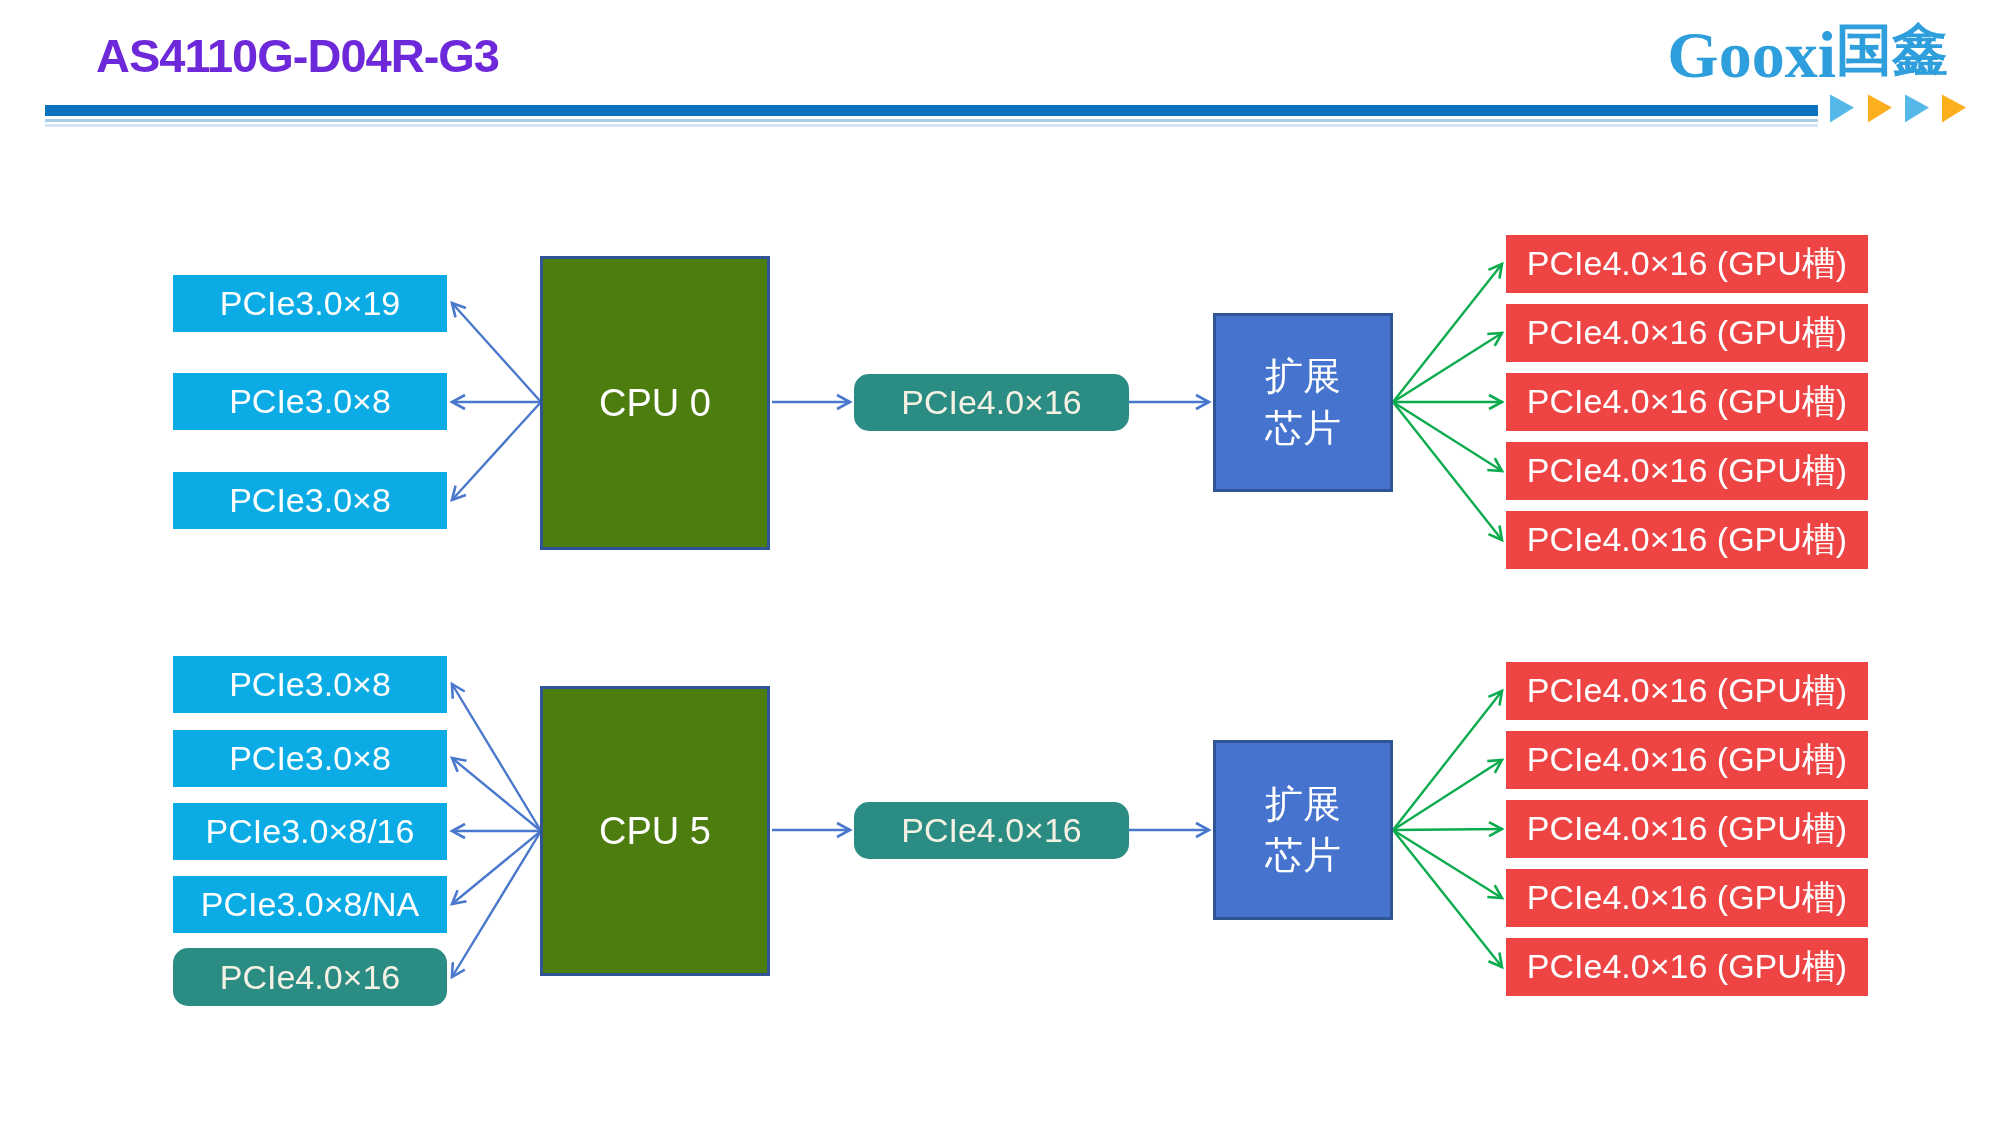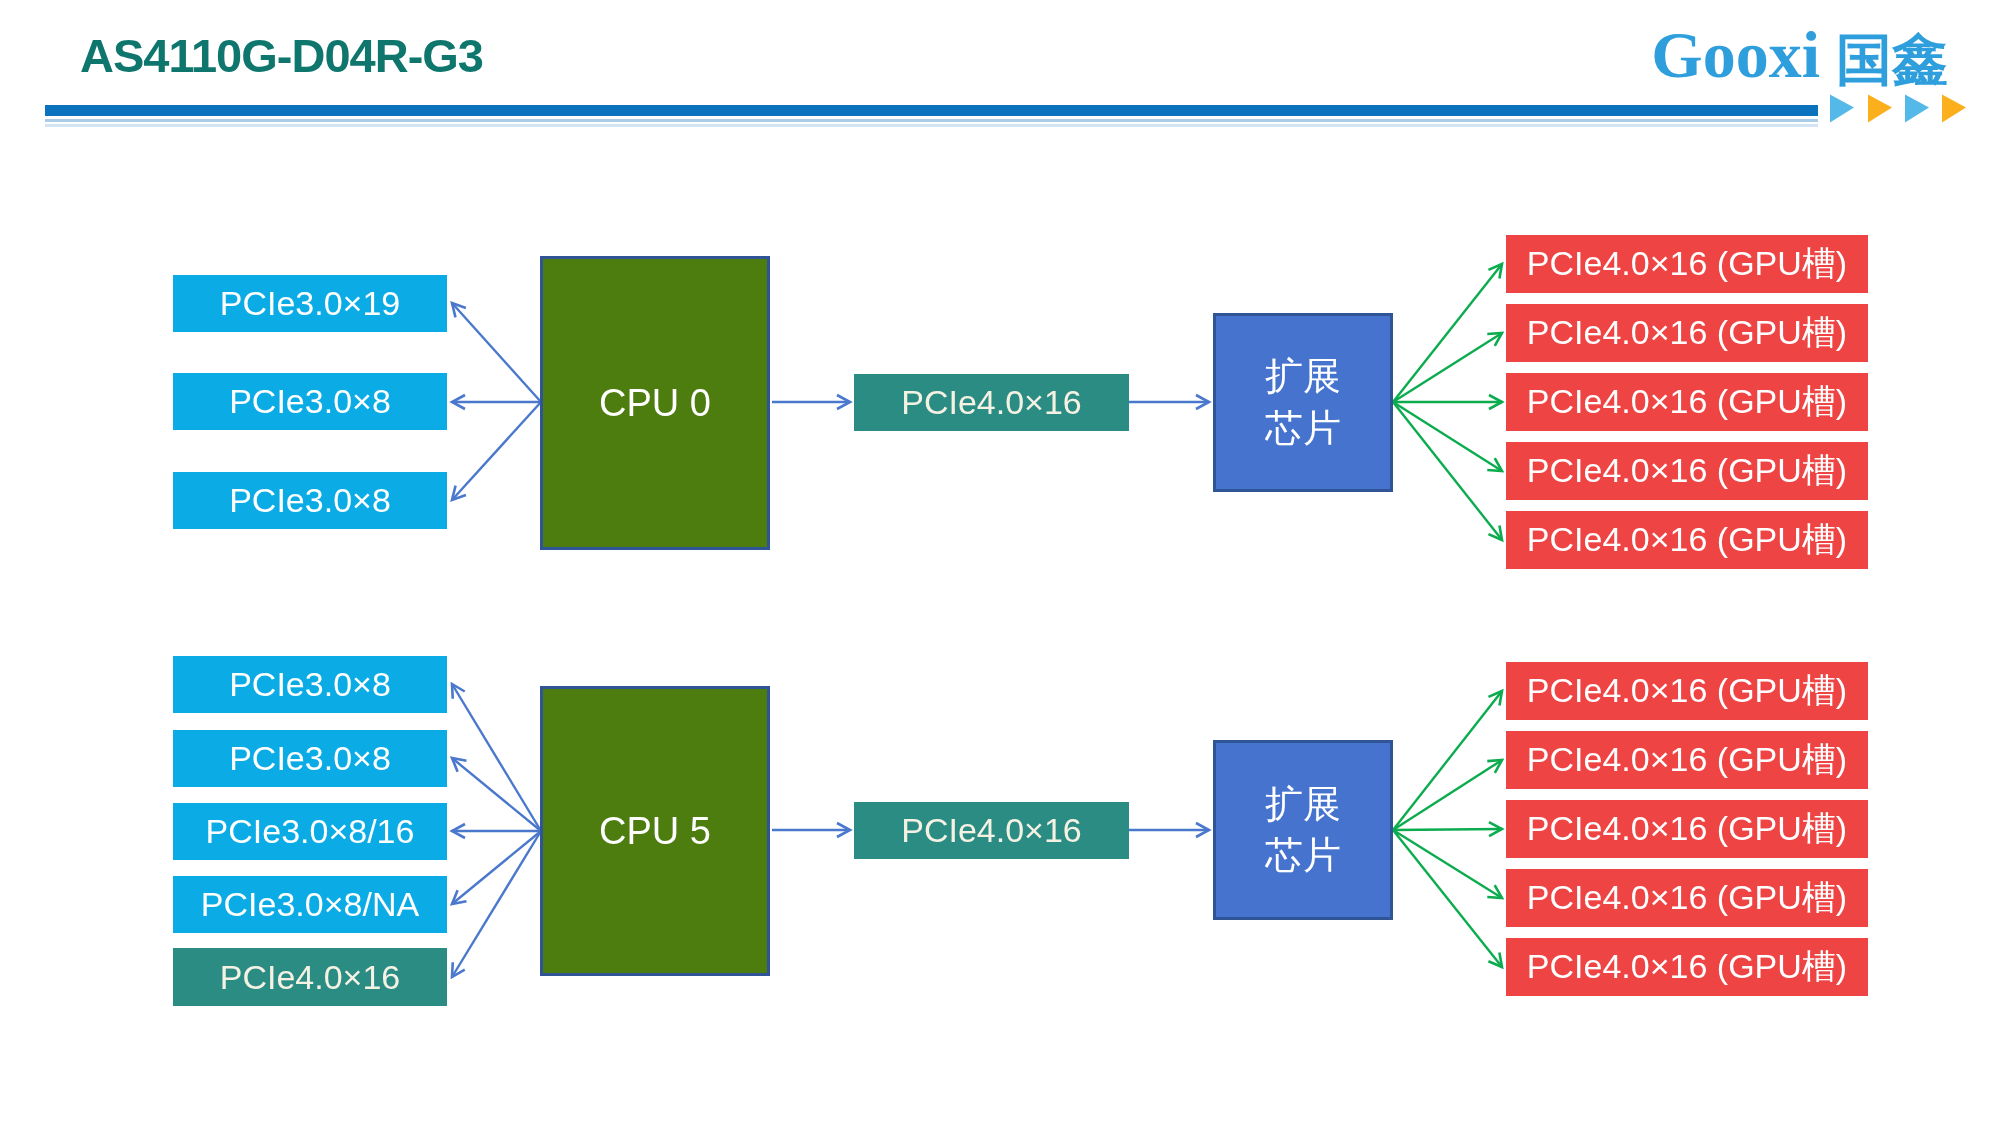--- a/index.html
+++ b/index.html
@@ -1,39 +1,39 @@
 <!DOCTYPE html>
 <html><head>
 <meta charset="utf-8">
 <style>
   html,body{margin:0;padding:0;background:#fff;}
   .slide{position:relative;width:2004px;height:1127px;background:#ffffff;overflow:hidden;
          font-family:"Liberation Sans",sans-serif;}
 
   
-  .page-title{position:absolute;left:80px;top:28px;font-size:47px;font-weight:800;
-              color:#0f766e;letter-spacing:-1px;white-space:nowrap;}
-  .logo{position:absolute;top:22px;right:56px;display:flex;align-items:flex-end;gap:16px;
+  .page-title{position:absolute;left:96px;top:28px;font-size:47px;font-weight:800;
+              color:#6d28d9;letter-spacing:-1px;white-space:nowrap;}
+  .logo{position:absolute;top:22px;right:56px;display:flex;align-items:flex-start;
         color:#2E9FDC;white-space:nowrap;}
   .logo-en{font-family:"Liberation Serif",serif;font-weight:700;font-size:66px;line-height:1;}
   .logo-cn{font-size:56px;font-weight:800;line-height:1;}
   .rule-main{position:absolute;left:45px;top:105px;width:1773px;height:11px;background:#0B72BE;}
   .rule-a{position:absolute;left:45px;top:119px;width:1773px;height:3px;background:#A9CCE9;}
   .rule-b{position:absolute;left:45px;top:124px;width:1773px;height:3px;background:#D3E5F4;}
   .tri{position:absolute;top:94px;width:0;height:0;border-style:solid;
        border-width:14px 0 14px 24px;border-color:transparent;transform:skewY(-2deg);}
   .tri-blue{border-left-color:#54B9E8;}
   .tri-orange{border-left-color:#FBAF1C;}
   .t1{left:1830px;} .t2{left:1868px;} .t3{left:1905px;} .t4{left:1942px;}
 
   
   .node{position:absolute;display:flex;align-items:center;justify-content:center;
         color:#ffffff;font-size:34px;white-space:nowrap;}
   .cyan{left:173px;width:274px;height:57px;background:#0BACE6;}
-  .tealbox{background:#2B8C84;color:#F5F2E4;}
+  .tealbox{background:#2B8C84;color:#F5F2E4;border-radius:15px;}
   .left-teal{left:173px;width:274px;height:58px;}
   .uplink{left:854px;width:275px;height:57px;}
   .cpu{left:540px;width:230px;background:#4d7c0f;border:3px solid #2F5597;
        box-sizing:border-box;font-size:38px;}
   .cpu0{top:256px;height:294px;}
   .cpu1{top:686px;height:290px;}
   .expander{left:1213px;width:180px;background:#4573CE;border:3px solid #2F5597;
             box-sizing:border-box;font-size:38px;line-height:1.35;text-align:center;
             flex-direction:column;}
   .exp0{top:313px;height:179px;}

